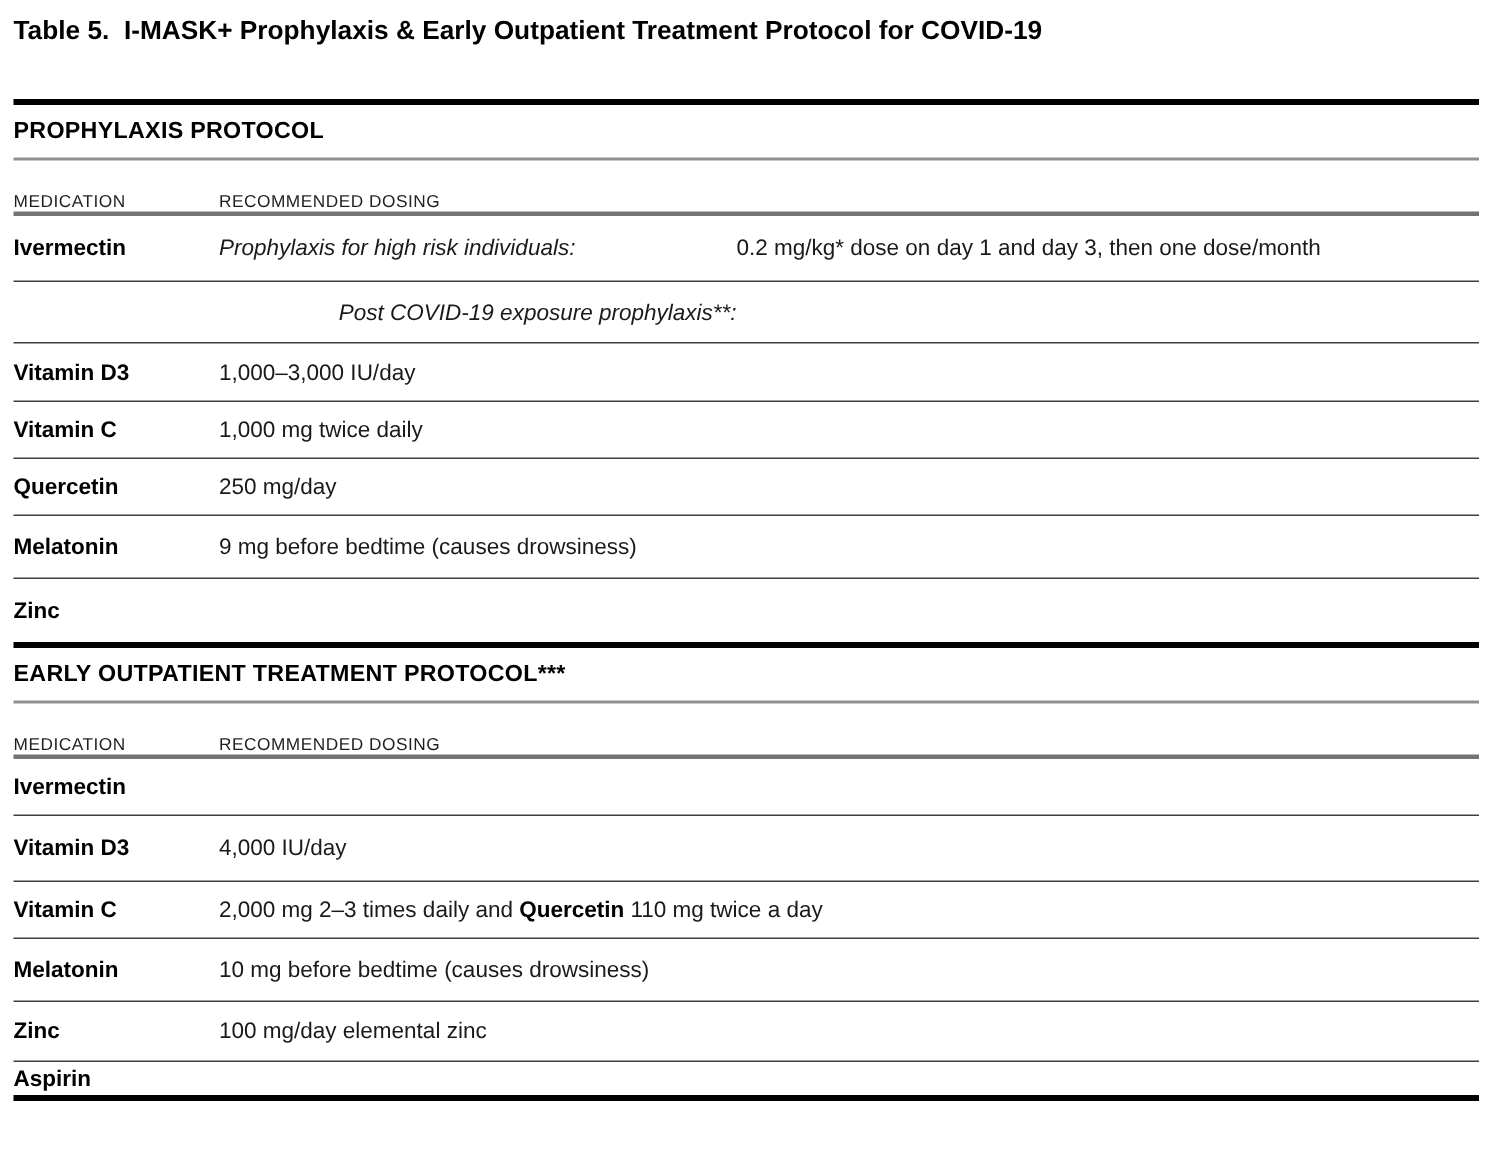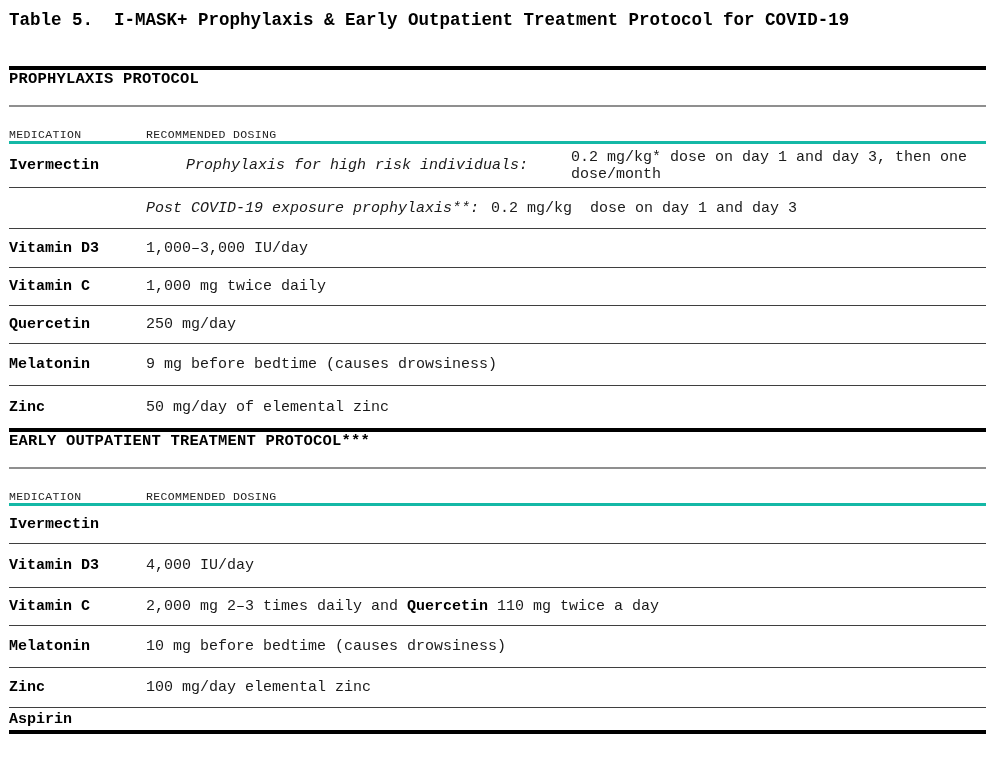--- a/index.html
+++ b/index.html
@@ -1,15 +1,15 @@
 <!DOCTYPE html>
 <html><head>
 <meta charset="utf-8">
 <style>
-  * { box-sizing: border-box; margin: 0; padding: 0; font-family: Liberation Mono, monospace; }
+  * { box-sizing: border-box; margin: 0; padding: 0; }
   html, body { background: #ffffff; }
   body {
     width: 999px; height: 768px;
     font-family: "Liberation Sans", sans-serif;
     color: #1a1a1a;
     overflow: hidden;
   }
   .page { padding: 9px 0 0 9px; }
   .doc-title {
     font-weight: bold;
@@ -20,20 +20,21 @@
   }
   .protocol-table {
     width: 977px;
     margin-top: 34px;
     border-bottom: 4px solid #000;
   }
   .section-header-row {
     border-top: 4px solid #000;
     height: 39px;
     display: flex;
+    align-items: center;
     font-weight: bold;
     font-size: 15.5px;
     letter-spacing: 0.2px;
     color: #000;
   }
   .colhdr-row {
     border-top: 2px solid #8f8f8f;
     height: 36px;
     display: flex;
     align-items: flex-end;
@@ -41,28 +42,28 @@
     letter-spacing: 0.35px;
     color: #1f1f1f;
   }
   .colhdr-med { width: 137px; flex: 0 0 137px; }
   .row {
     display: flex;
     align-items: center;
     border-top: 1.5px solid #3f3f3f;
     font-size: 15px;
   }
-  .rows-block > .row:first-child { border-top: 3px solid #14b8a6; gap: 40px; }
+  .rows-block > .row:first-child { border-top: 3px solid #737373; }
   .med-name { width: 137px; flex: 0 0 137px; font-weight: bold; color: #000; }
   .iver-label { width: 345px; flex: 0 0 345px; font-style: italic; }
   .dose { white-space: pre-wrap; }
   .dose .bold-word { font-weight: bold; color: #000; }
   
   .rows-1 > .row:nth-child(1) { height: 46px; }
-  .rows-1 > .row:nth-child(2) { height: 41px; }
+  .rows-1 > .row:nth-child(2) { height: 41px; text-align: right; }
   .rows-1 > .row:nth-child(3) { height: 39px; }
   .rows-1 > .row:nth-child(4) { height: 38px; }
   .rows-1 > .row:nth-child(5) { height: 38px; }
   .rows-1 > .row:nth-child(6) { height: 42px; }
   .rows-1 > .row:nth-child(7) { height: 43px; }
   
   .rows-2 > .row:nth-child(1) { height: 40px; }
   .rows-2 > .row:nth-child(2) { height: 44px; }
   .rows-2 > .row:nth-child(3) { height: 38px; }
   .rows-2 > .row:nth-child(4) { height: 42px; }
@@ -91,21 +92,20 @@
 
       <div class="row">
         <div class="med-name">Ivermectin</div>
         <div class="iver-label">Prophylaxis for high risk individuals:</div>
         <div class="dose">0.2 mg/kg* dose on day 1 and day 3, then one dose/month</div>
       </div>
 
       <div class="row">
         <div class="med-name"></div>
         <div class="iver-label">Post COVID-19 exposure prophylaxis**:</div>
-        <div class="dose">0.2 mg/kg  dose on day 1 and day 3</div>
       </div>
 
       <div class="row">
         <div class="med-name">Vitamin D3</div>
         <div class="dose">1,000–3,000 IU/day</div>
       </div>
 
       <div class="row">
         <div class="med-name">Vitamin C</div>
         <div class="dose">1,000 mg twice daily</div>
@@ -116,21 +116,20 @@
         <div class="dose">250 mg/day</div>
       </div>
 
       <div class="row">
         <div class="med-name">Melatonin</div>
         <div class="dose">9 mg before bedtime (causes drowsiness)</div>
       </div>
 
       <div class="row">
         <div class="med-name">Zinc</div>
-        <div class="dose">50 mg/day of elemental zinc</div>
       </div>
 
     </div>
 
     <div class="section-header-row">
       <span>EARLY OUTPATIENT TREATMENT PROTOCOL***</span>
     </div>
 
     <div class="colhdr-row">
       <div class="colhdr-med">MEDICATION</div>

